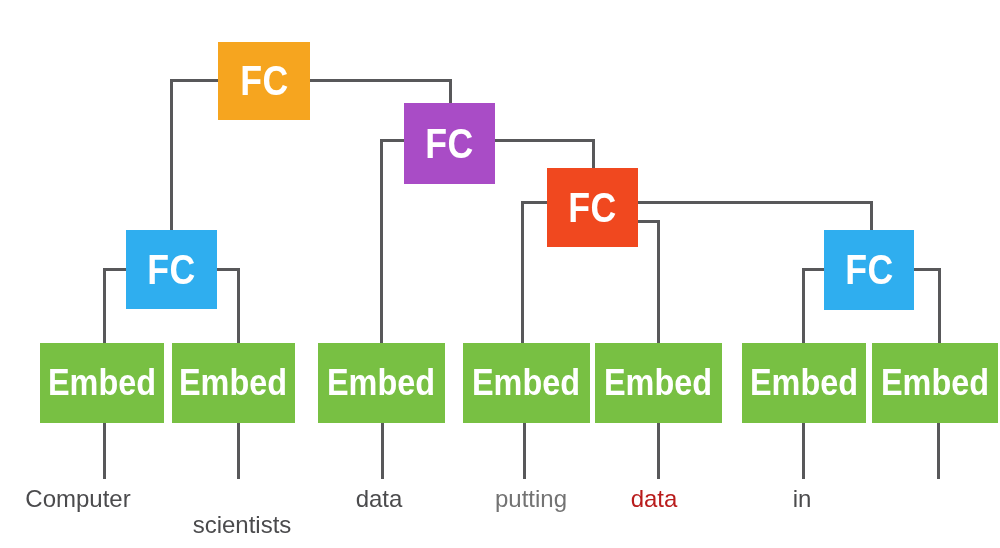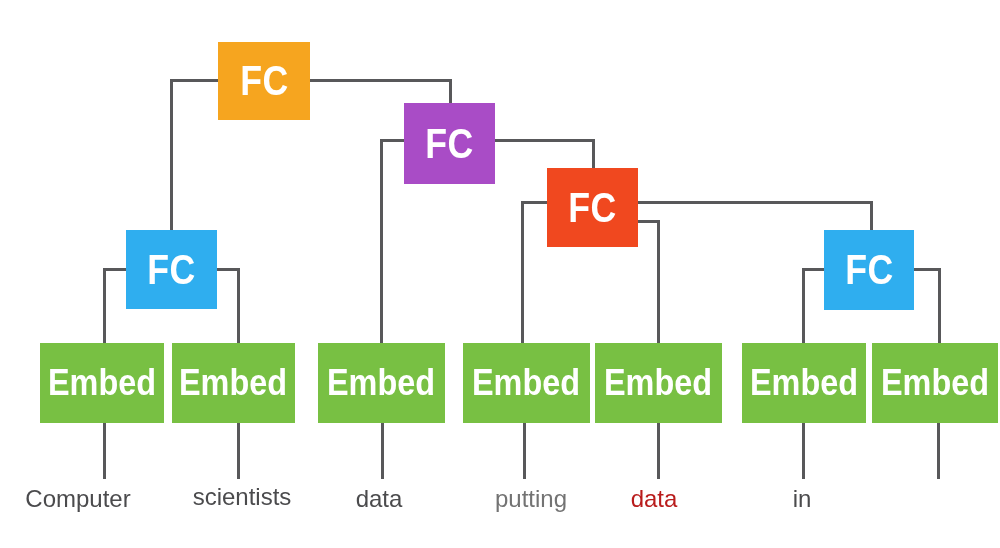--- a/index.html
+++ b/index.html
@@ -99,18 +99,18 @@
     <div class="box" style="left: 595px; top: 343px; width: 127px; height: 80px; background: rgb(120, 192, 67); color: rgb(255, 255, 255);">
       <span class="embed-label">Embed</span>
     </div>
     <div class="box" style="left: 742px; top: 343px; width: 124px; height: 80px; background: rgb(120, 192, 67); color: rgb(255, 255, 255);">
       <span class="embed-label">Embed</span>
     </div>
     <div class="box" style="left: 872px; top: 343px; width: 126px; height: 80px; background: rgb(120, 192, 67); color: rgb(255, 255, 255);">
       <span class="embed-label">Embed</span>
     </div>
     <div class="word" style="left: 78px; top: 486px; color: rgb(75, 75, 77);">Computer</div>
-    <div class="word" style="left: 242px; top: 484px; color: rgb(75, 75, 77);">scientists</div>
+    <div class="word" style="left: 242px; top: 512px; color: rgb(75, 75, 77);">scientists</div>
     <div class="word" style="left: 379px; top: 486px; color: rgb(75, 75, 77);">data</div>
     <div class="word" style="left: 531px; top: 486px; color: #737373;">putting</div>
     <div class="word" style="left: 654px; top: 486px; color: #b91c1c;">data</div>
     <div class="word" style="left: 802px; top: 486px; color: rgb(75, 75, 77); text-align: right;">in</div>
   </div>
 
 </body></html>

